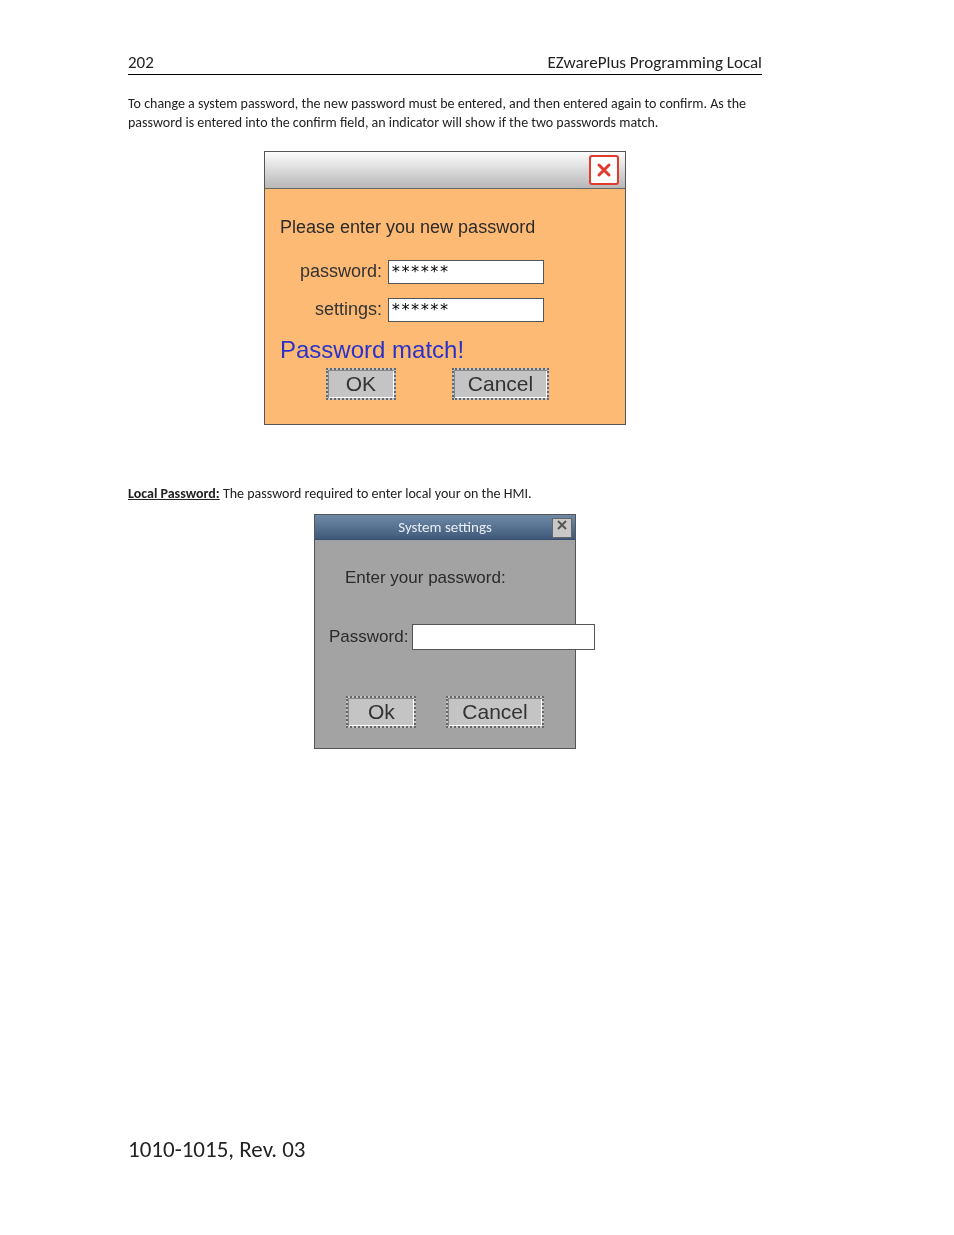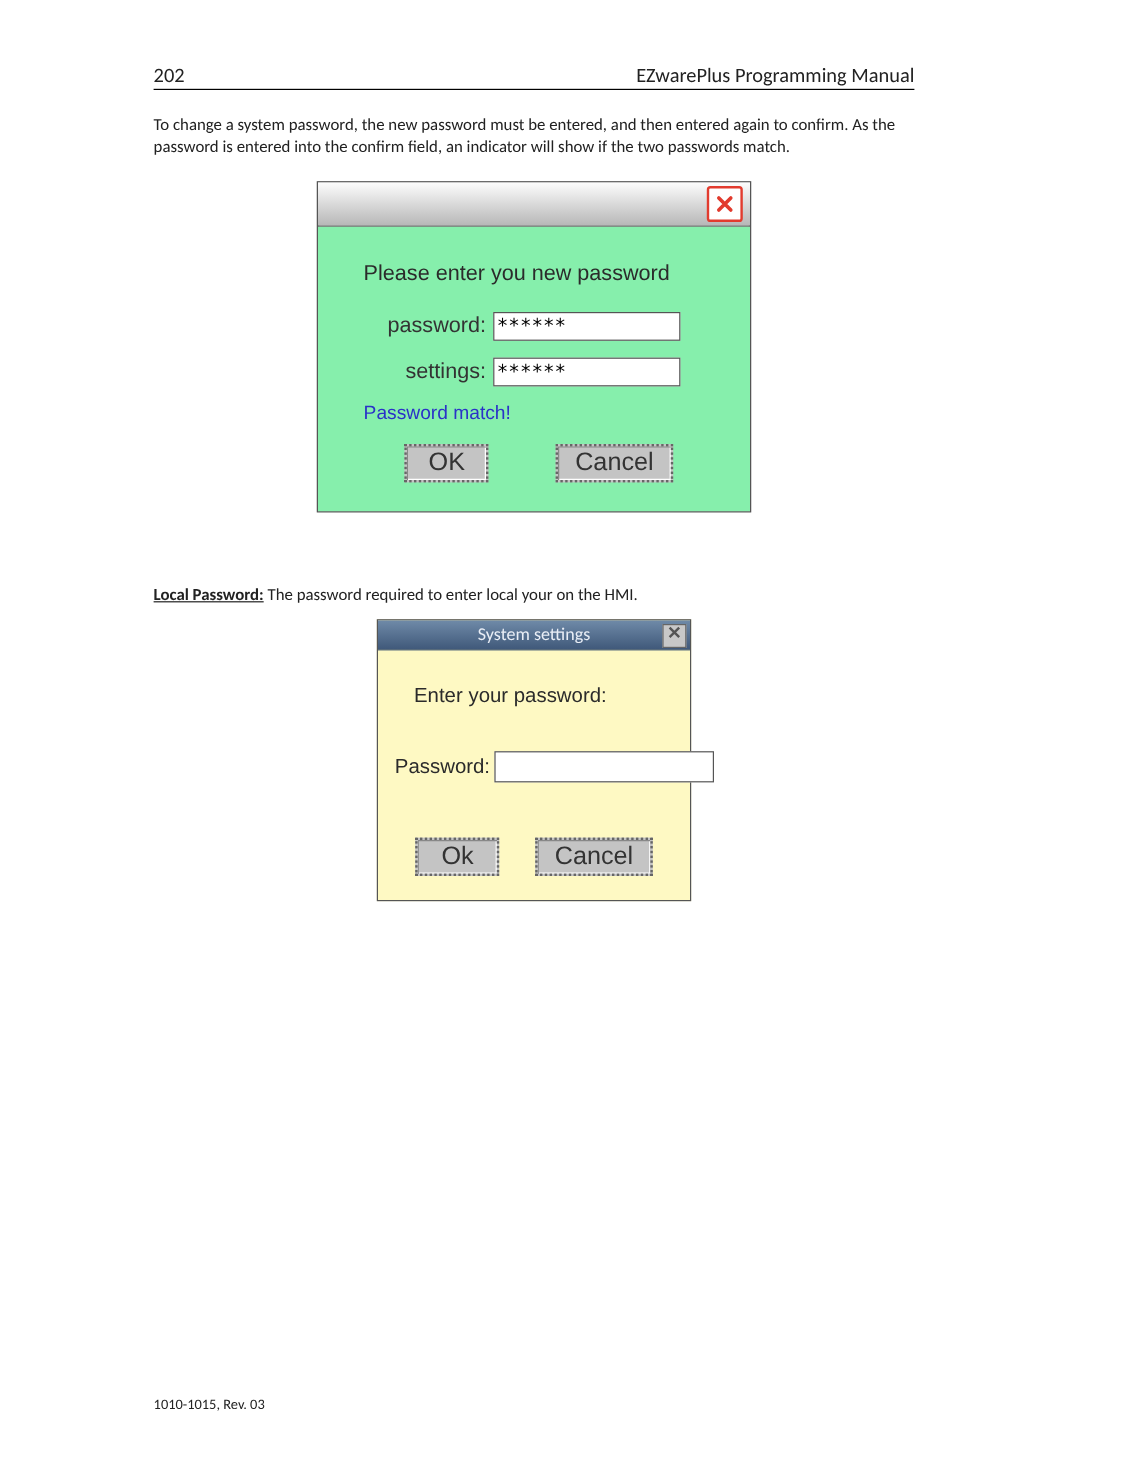--- a/index.html
+++ b/index.html
@@ -24,22 +24,22 @@
     padding-bottom: 1px;
     margin-bottom: 20px;
   }
   .header-row .pgnum { text-decoration: none; }
   .body-text { font-size: 14px; line-height: 1.35; }
   .body-text p { margin: 0 0 6px 0; }
   .section-gap { height: 60px; }
   .footer {
     position: absolute;
     left: 128px;
-    bottom: 57px;
-    font-size: 12px;
+    bottom: 72px;
+    font-size: 23px;
   }
 
   
   .dialog1-wrap { display:flex; justify-content:center; margin-top:18px; }
   .dialog1 {
     width: 360px;
     border: 1px solid #555;
     background: #c0c0c0;
     box-shadow: 0 0 0 1px #808080 inset;
   }
@@ -58,57 +58,57 @@
     border:2px solid #e23b2e;
     border-radius:3px;
     display:flex;align-items:center;justify-content:center;
     color:#e23b2e;
     font-weight:bold;
     font-size:20px;
     line-height:1;
     cursor:pointer;
   }
   .d1-body {
-    padding: 28px 20px 20px 28px;
-    background:#86efac;
+    padding: 28px 20px 20px 5px;
+    background:#fdba74;
     font-family: "Segoe UI", Arial, sans-serif;
     font-size:18px;
     color:#2b2b2b;
   }
   .d1-prompt { margin-bottom:22px; padding-left:10px; }
   .d1-row { display:flex; align-items:center; margin-bottom:14px; }
   .d1-row label { width:112px; text-align:right; padding-right:6px; font-size:18px; color:#333; }
   .d1-row input {
     width:150px; height:22px;
     background:#fff; border:1px solid #555;
     font-family: monospace; font-size:16px;
     padding:0 2px;
   }
-  .d1-status { color:#2a32c8; font-size:16px; padding-left:10px; margin:12px 0 16px 0; }
+  .d1-status { color:#2a32c8; font-size:24px; padding-left:10px; margin:12px 0 4px 0; }
   .d1-buttons { display:flex; justify-content:center; gap:56px; padding-bottom:4px;}
   .win-btn {
     min-width:70px; padding:2px 14px;
     font-size:21px;
     color:#333;
     background:#c4c4c4;
     border:1px solid #666;
     border-top:2px dotted #666;
     border-left:2px dotted #666;
     border-right:2px dotted #666;
     border-bottom:2px dotted #666;
     box-shadow: 1px 1px 0 #888 inset, -1px -1px 0 #fff inset;
     cursor:pointer;
   }
 
   
   .dialog2-wrap { display:flex; justify-content:center; margin-top:10px; }
   .dialog2 {
     width:260px;
     border:1px solid #555;
-    background:#fef9c3;
+    background:#a3a3a3;
   }
   .d2-titlebar {
     height:24px;
     background: linear-gradient(#6f8aa8, #40597a);
     color:#e9eef6;
     font-size:15px;
     display:flex; align-items:center; justify-content:center;
     position:relative;
     border-bottom:1px solid #38506e;
   }
@@ -136,21 +136,21 @@
 
   .bold { font-weight:bold;text-decoration:underline; }
 </style>
 </head>
 <body>
 
 <div class="page">
 
   <div class="header-row">
     <span class="pgnum">202</span>
-    <span>EZwarePlus Programming Manual</span>
+    <span>EZwarePlus Programming Local</span>
   </div>
 
   <div class="body-text">
     <p>To change a system password, the new password must be entered, and then entered again to confirm. As the password is entered into the confirm field, an indicator will show if the two passwords match.</p>
   </div>
 
   <div class="dialog1-wrap">
     <div class="dialog1">
       <div class="d1-titlebar">
         <div class="close-btn-red">

